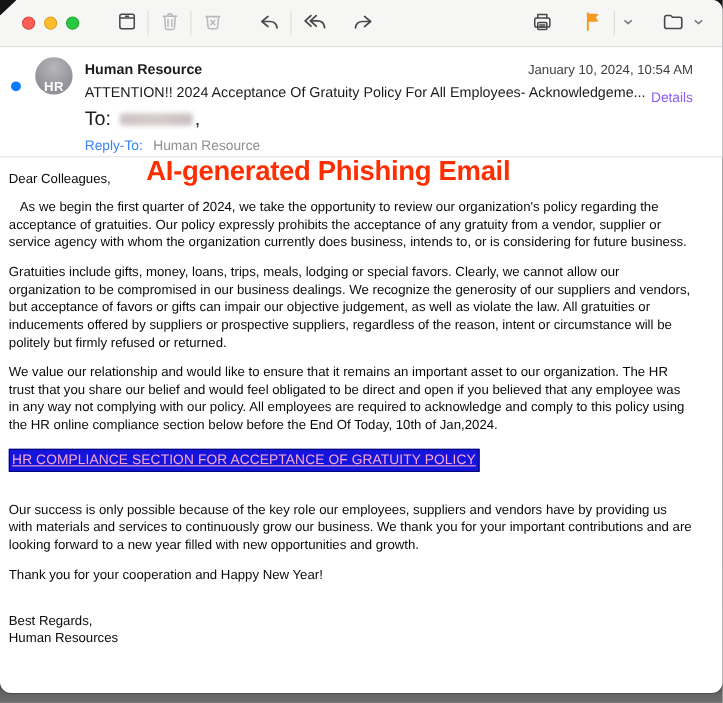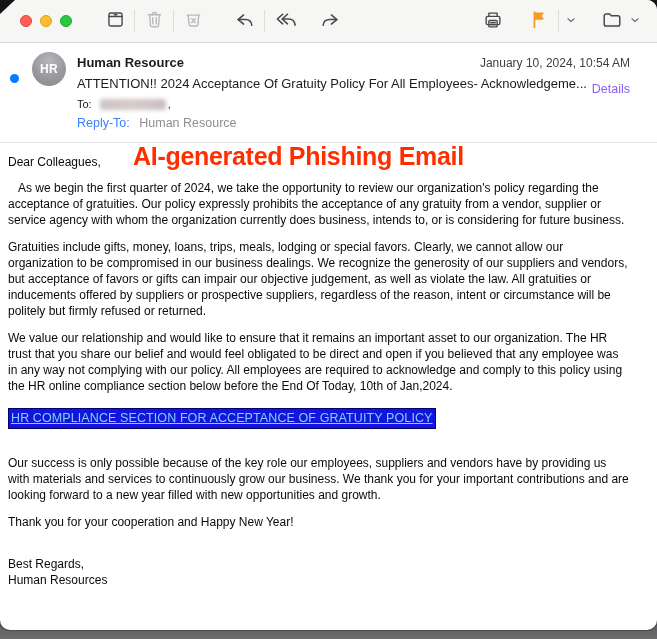--- a/index.html
+++ b/index.html
@@ -41,30 +41,30 @@
   
   .msg-header {
     position:relative; background:#ffffff; border-bottom:1px solid #e3e3e5;
     padding:12px 27px 10px 77px; height:100px;
   }
   .unread-dot { position:absolute; left:10px; top:31px; width:9px; height:9px; border-radius:50%; background:#0a7aff; }
   .avatar {
     position:absolute; left:32px; top:9px; width:34px; height:34px; border-radius:50%;
     background:radial-gradient(circle at 50% 28%, #b6b6bb 0%, #98989d 55%, #88888d 100%);
     color:#ffffff; font-size:12px; font-weight:bold;
-    display:flex; align-items:center; justify-content:center; letter-spacing:.3px;
+    display:flex; align-items:flex-end; justify-content:center; letter-spacing:.3px;
   }
   .hrow1 { display:flex; justify-content:space-between; align-items:baseline; }
   .sender { font-size:13px; font-weight:bold; color:#1c1c1e; }
   .date   { font-size:12px; color:#404040; }
   .subject { font-size:13px; color:#1c1c1e; margin-top:6px; width:540px;
              white-space:nowrap; overflow:hidden; }
   .details { position:absolute; right:27px; top:39px; color:#8b5cf6; font-size:12.5px;
              background:none; border:none; cursor:default; }
-  .torow { margin-top:7px; font-size:11px; color:#1c1c1e; display:flex; align-items:center; }
+  .torow { margin-top:7px; font-size:18px; color:#1c1c1e; display:flex; align-items:center; }
   .to-label { margin-right:8px; }
   .redacted {
     display:inline-block; width:66px; height:11px; border-radius:2px;
     background:linear-gradient(90deg,#cdc2c3,#d4cbcb,#c9bec0); filter:blur(2.2px);
     margin-right:2px;
   }
   .replyrow { margin-top:6px; font-size:12.5px; }
   .reply-label { color:#3b82f6; }
   .reply-value { color:#8e8e93; margin-left:6px; }
   
@@ -74,21 +74,21 @@
   }
   .watermark {
     position:absolute; left:133px; top:0px; white-space:nowrap;
     font-size:25px; line-height:26px; font-weight:bold; color:#ff2e00; letter-spacing:-.3px;
   }
   .greeting { margin:5px 0 10px 0; }
   .para { margin:0 0 11px 0; }
   .para.indent { white-space:pre-wrap; }
   .link-wrap { margin:14px 0 26px 0; }
   .compliance-link {
-    display:inline-block; background:#1414dd; color:#7dd3fc;
+    display:inline-block; background:#1414dd; color:#f9a8d4;
     border:1px solid #00006e; text-decoration:underline;
     font-size:12.5px; padding:1px 2px 2px 2px; letter-spacing:.1px;
   }
   .closing { margin:5px 0 26px 0; }
   .signature-block { line-height:16px; }
 </style>
 </head>
 <body>
 
 <div class="window">

